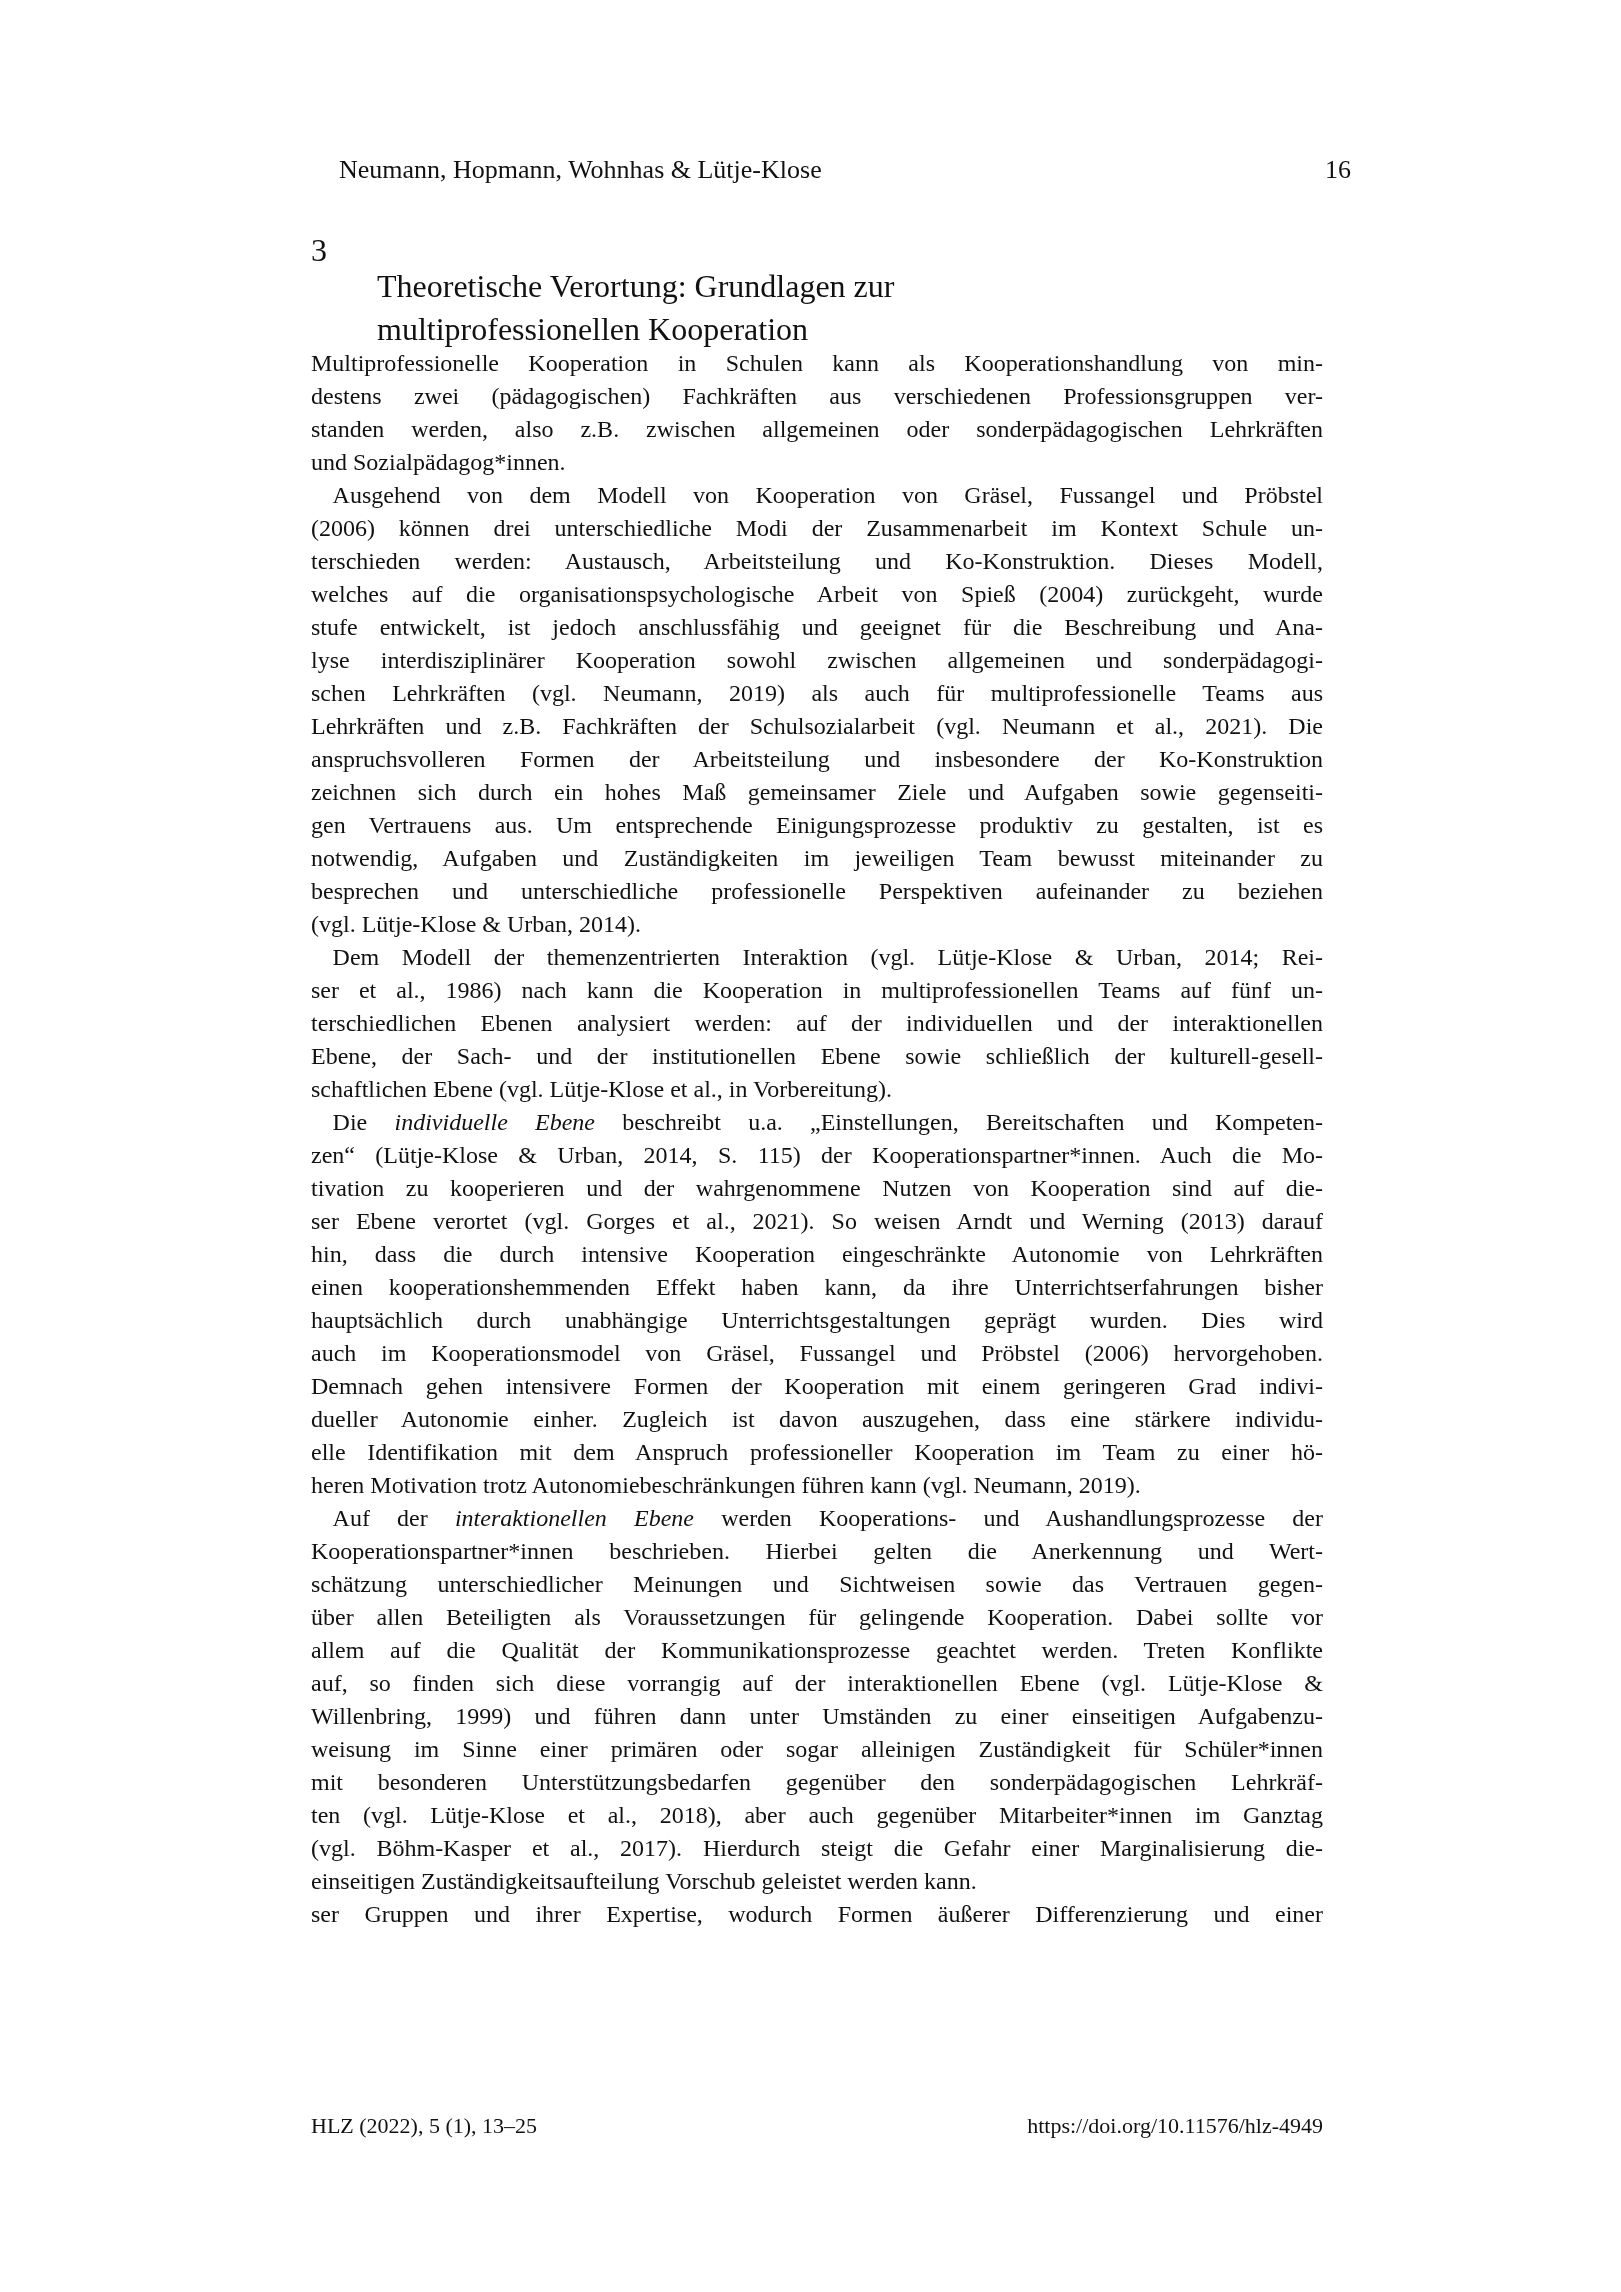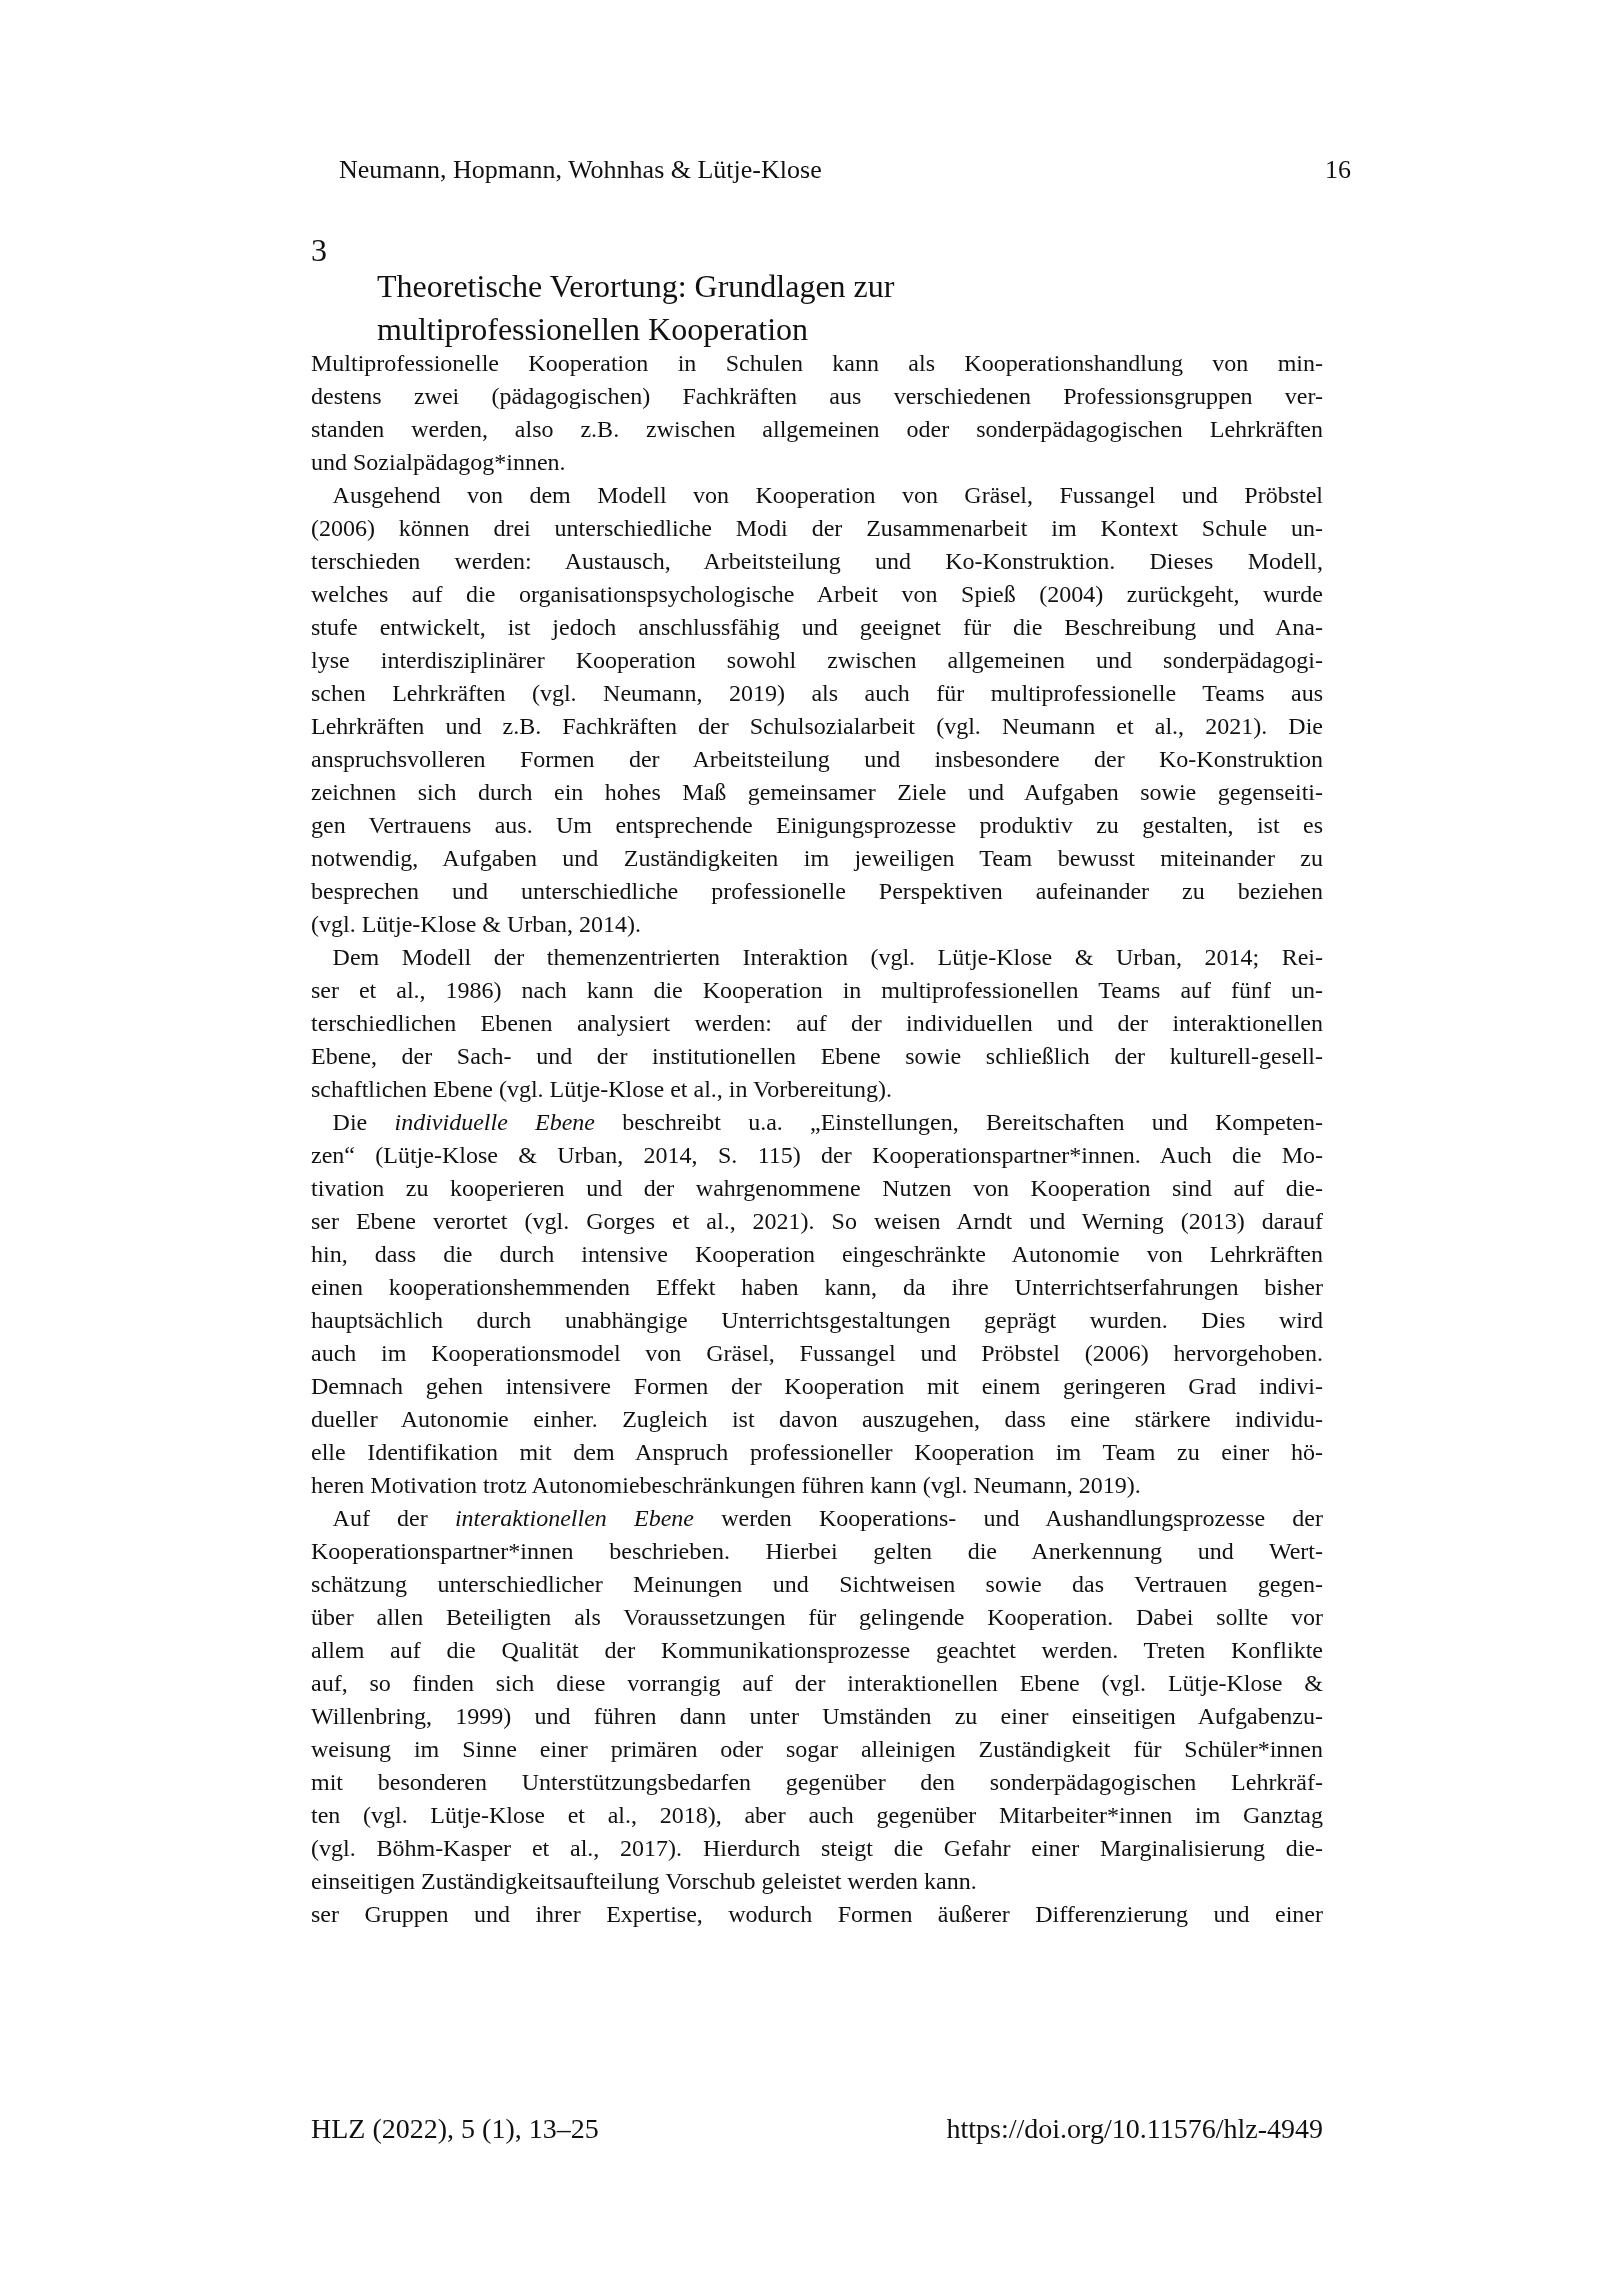--- a/index.html
+++ b/index.html
@@ -9,21 +9,21 @@
               display: flex; justify-content: space-between; margin-left: 28px; }
     .heading { position: absolute; top: 229px; left: 311px; width: 1012px; font-size: 32px; line-height: 43px; }
     .heading .num { position: absolute; left: 0; top: 0; }
     .heading .title { position: absolute; left: 66px; top: 0; width: 882px; margin-top: 36px; }
     .body { position: absolute; top: 347px; left: 311px; width: 1012px; font-size: 24px; }
     .line { height: 33px; line-height: 33px; white-space: nowrap; text-align: justify;
             text-align-last: justify; overflow: visible; }
     .line.last { text-align-last: left; }
     .line.indent { padding-left: 21.6px; }
     .line i { }
-    .footer { position: absolute; top: 2113px; left: 311px; width: 1012px; font-size: 28px;
+    .footer { position: absolute; top: 2113px; left: 311px; width: 1012px; font-size: 22px;
               display: flex; justify-content: space-between; }
   </style>
 </head>
 <body>
 
 <div class="header">
   <span>Neumann, Hopmann, Wohnhas &amp; Lütje-Klose</span>
   <span>16</span>
 </div>
 

